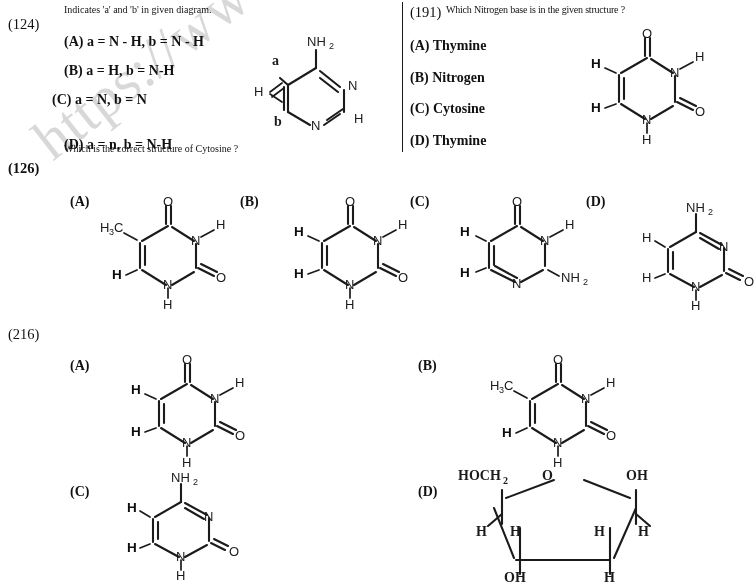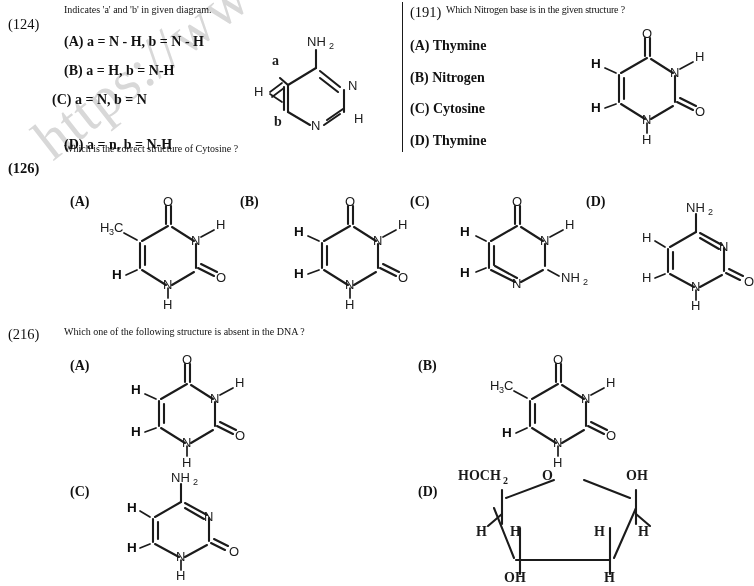--- a/index.html
+++ b/index.html
@@ -289,21 +289,20 @@
       <text class="atom" x="79" y="51">N</text>
       <text class="atom" x="51" y="91">N</text>
       <text class="atom" x="104" y="86">O</text>
       <text class="atom" x="51" y="110">H</text>
       <text class="atom" x="2" y="42">H</text>
       <text class="atom" x="2" y="82">H</text>
     </svg>
   </div>
 
   <div class="abs qnum" style="left:8px;top:326px;">(216)</div>
-  <div class="abs qtext" style="left:64px;top:326px;">Which one of the following structure is absent in the DNA ?</div>
 
   <div class="abs optlabel" style="left:70px;top:358px;">(A)</div>
   <div class="abs optlabel" style="left:418px;top:358px;">(B)</div>
   <div class="abs optlabel" style="left:70px;top:484px;">(C)</div>
   <div class="abs optlabel" style="left:418px;top:484px;">(D)</div>
 
   <div class="struct" style="left:125px;top:358px;">
     <svg width="130" height="110" viewBox="0 0 130 110">
       <path class="bond" d="M62,26 L36,41"></path>
       <path class="bond" d="M34,43 L34,68"></path>

